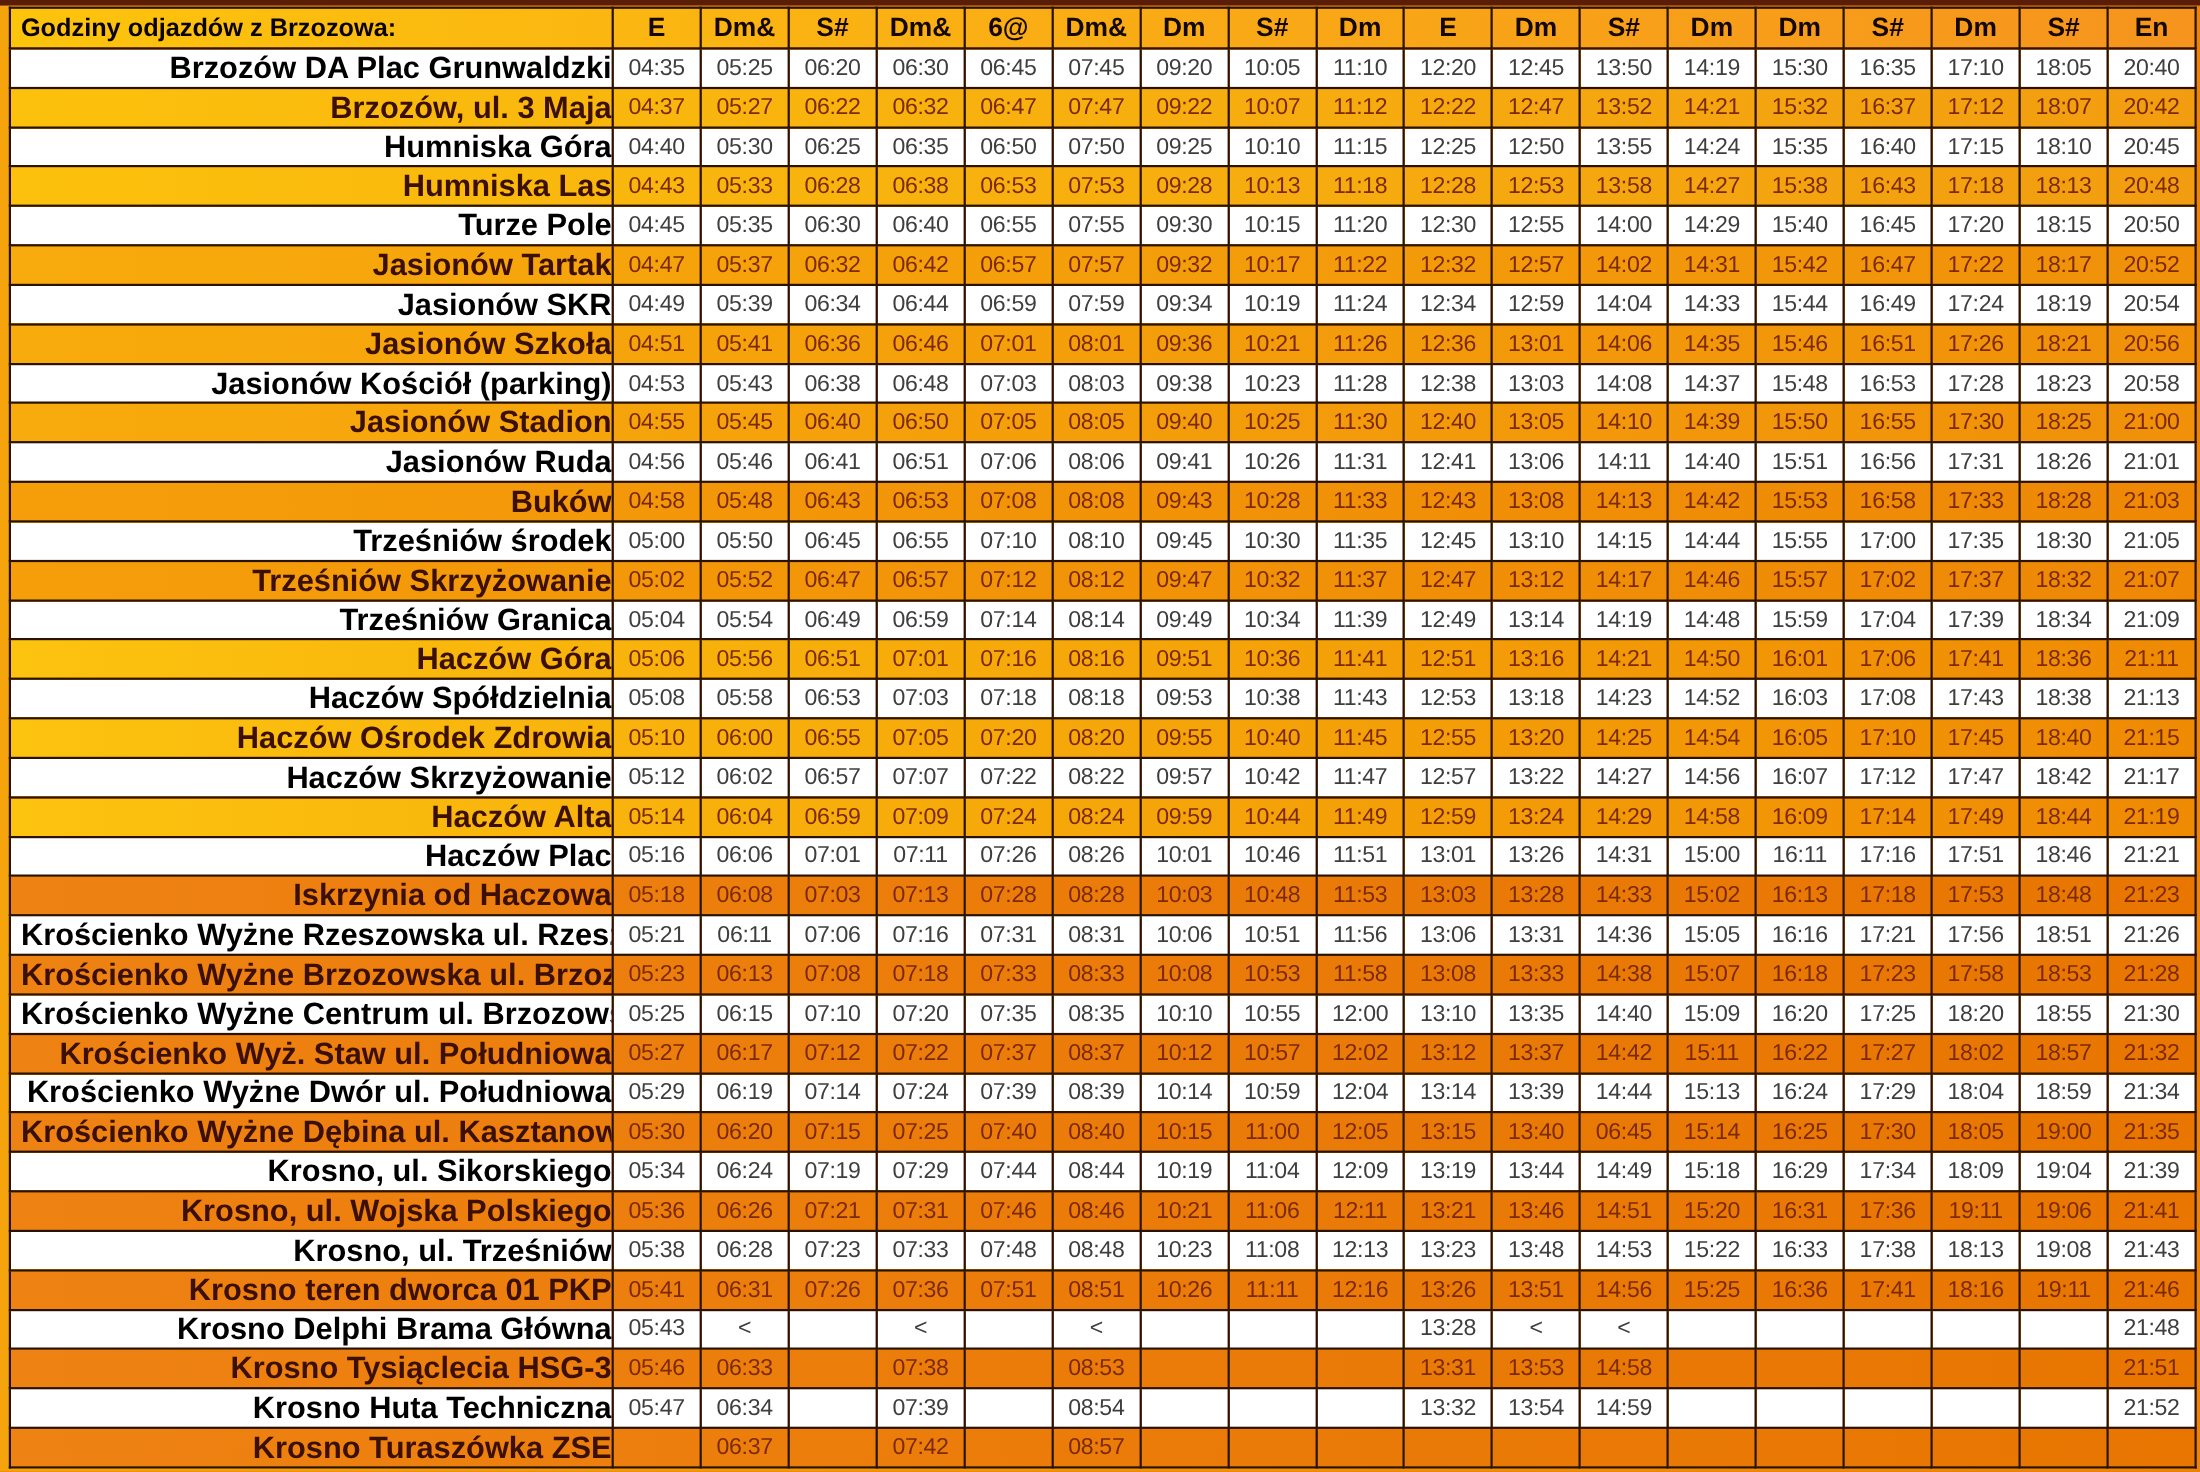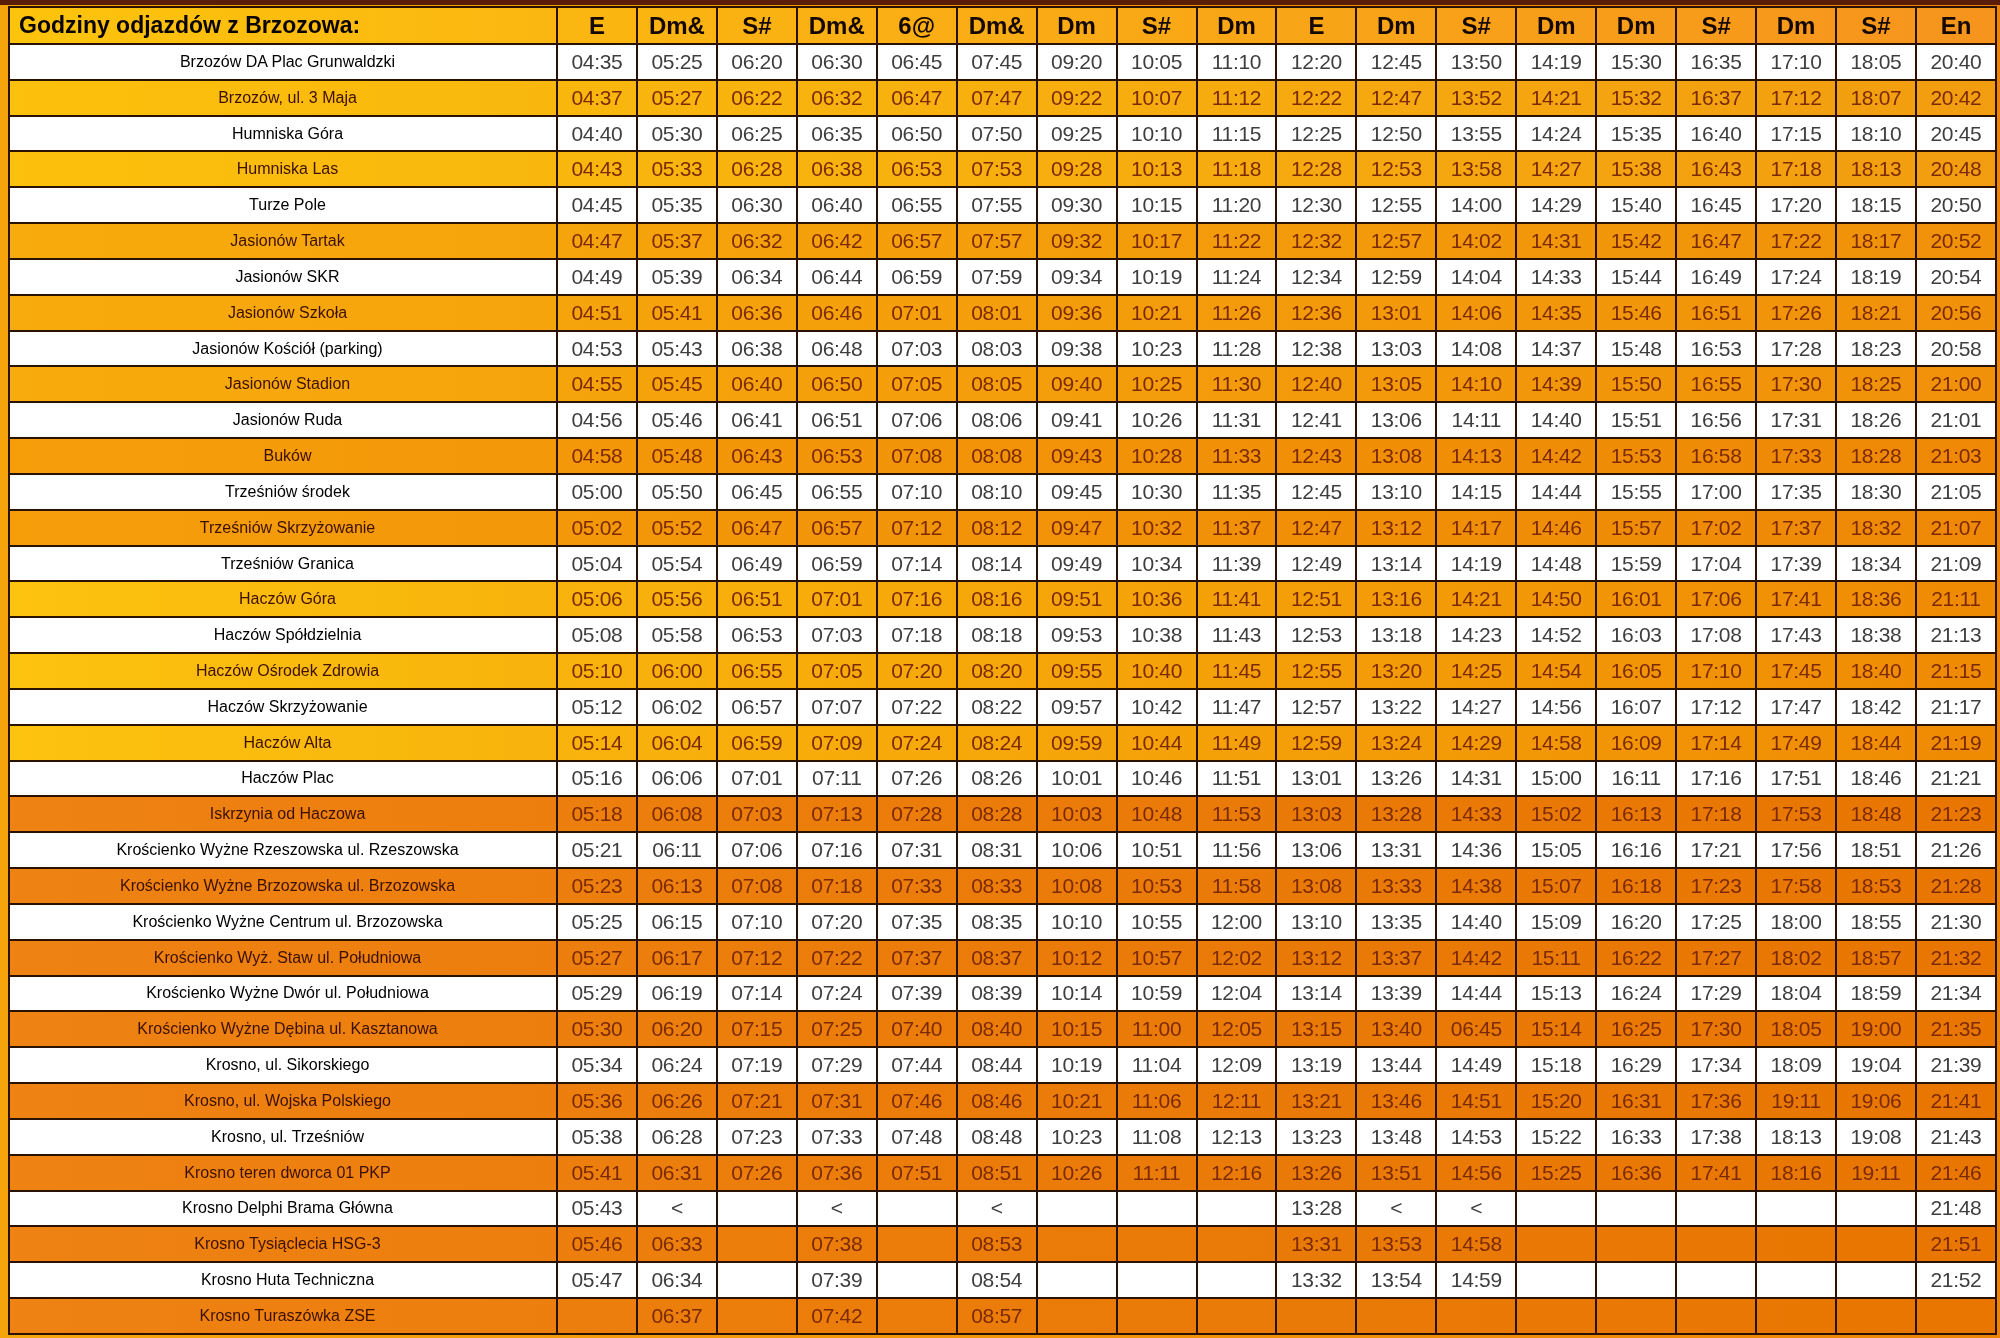--- a/index.html
+++ b/index.html
@@ -29,22 +29,22 @@
     white-space: nowrap;
   }
   thead tr { height: 37px; background: linear-gradient(90deg, #fdc40c, #f6941d); }
   th.corner {
     text-align: left; padding-left: 9px;
     font-size: 23px; font-weight: 700; color: #0a0400;
   }
   th.colhead { text-align: center; font-size: 24px; font-weight: 700; color: #140800; }
 
   td.stop {
-    text-align: center; padding-left: 9px;
-    font-size: 16px; font-weight: 400; color: #000;
+    text-align: right; padding-left: 9px;
+    font-size: 28px; font-weight: 700; color: #000;
   }
   td.time {
     text-align: center; font-size: 21px; font-weight: 400;
     color: #3e3e3e; letter-spacing: -0.3px;
   }
   
   tbody tr:nth-child(odd)  { background: #ffffff; }
   
   tbody tr:nth-child(even) { background: linear-gradient(90deg, #ee8212, #e87601); }
   tbody tr:nth-child(2), tbody tr:nth-child(4) { background: linear-gradient(90deg, #fcc10c, #f29d10); }
@@ -619,21 +619,21 @@
           <td class="time">08:35</td>
           <td class="time">10:10</td>
           <td class="time">10:55</td>
           <td class="time">12:00</td>
           <td class="time">13:10</td>
           <td class="time">13:35</td>
           <td class="time">14:40</td>
           <td class="time">15:09</td>
           <td class="time">16:20</td>
           <td class="time">17:25</td>
-          <td class="time">18:00</td>
+          <td class="time">18:20</td>
           <td class="time">18:55</td>
           <td class="time">21:30</td>
         </tr>
         <tr>
           <td class="stop">Krościenko Wyż. Staw ul. Południowa</td>
           <td class="time">05:27</td>
           <td class="time">06:17</td>
           <td class="time">07:12</td>
           <td class="time">07:22</td>
           <td class="time">07:37</td>

